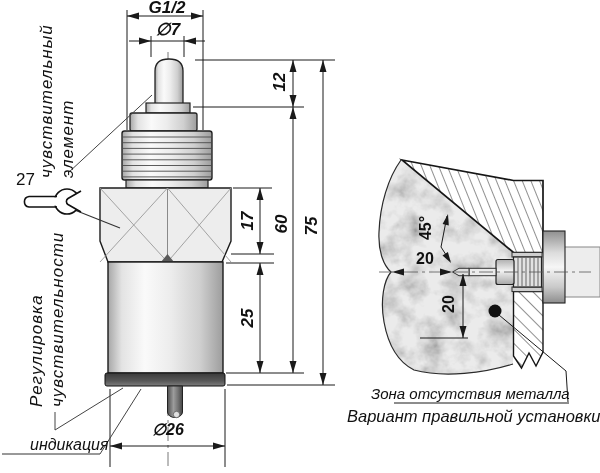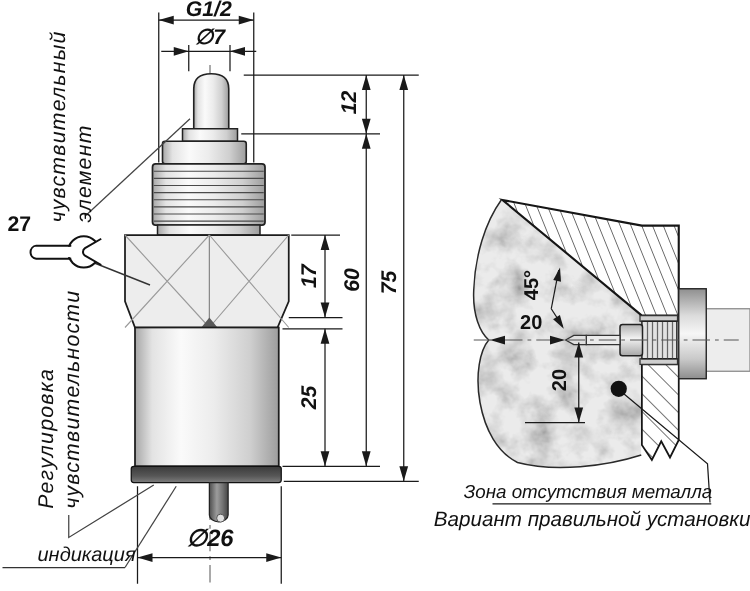--- a/index.html
+++ b/index.html
@@ -200,23 +200,23 @@
   </g>
 </svg>
 
 <div class="lbl dim ctr" style="left:132px;top:-2px;width:70px;">G1/2</div>
 <div class="lbl dim ctr" style="left:140px;top:20px;width:56px;">∅7</div>
 <div class="lbl dim rot ctr" style="left:270px;top:104px;width:44px;height:22px;">12</div>
 <div class="lbl dim rot ctr" style="left:238px;top:243px;width:44px;height:22px;">17</div>
 <div class="lbl dim rot ctr" style="left:238px;top:340px;width:44px;height:22px;">25</div>
 <div class="lbl dim rot ctr" style="left:272px;top:246px;width:44px;height:22px;">60</div>
 <div class="lbl dim rot ctr" style="left:302px;top:248px;width:44px;height:22px;">75</div>
-<div class="lbl dim ctr" style="left:124px;top:421px;width:88px;font-size:19px;">∅26</div>
-
-<div class="lbl" style="left:6px;top:170px;font-size:17px;font-weight:700;">27</div>
+<div class="lbl dim ctr" style="left:124px;top:421px;width:88px;font-size:16px;">∅26</div>
+
+<div class="lbl" style="left:16px;top:170px;font-size:17px;font-weight:400;">27</div>
 
 <div class="lbl it rot twoline" style="left:36px;top:178px;">
   <div>чувствительный</div>
   <div>элемент</div>
 </div>
 
 <div class="lbl it rot twoline" style="left:26px;top:407px;">
   <div>Регулировка</div>
   <div>чувствительности</div>
 </div>

